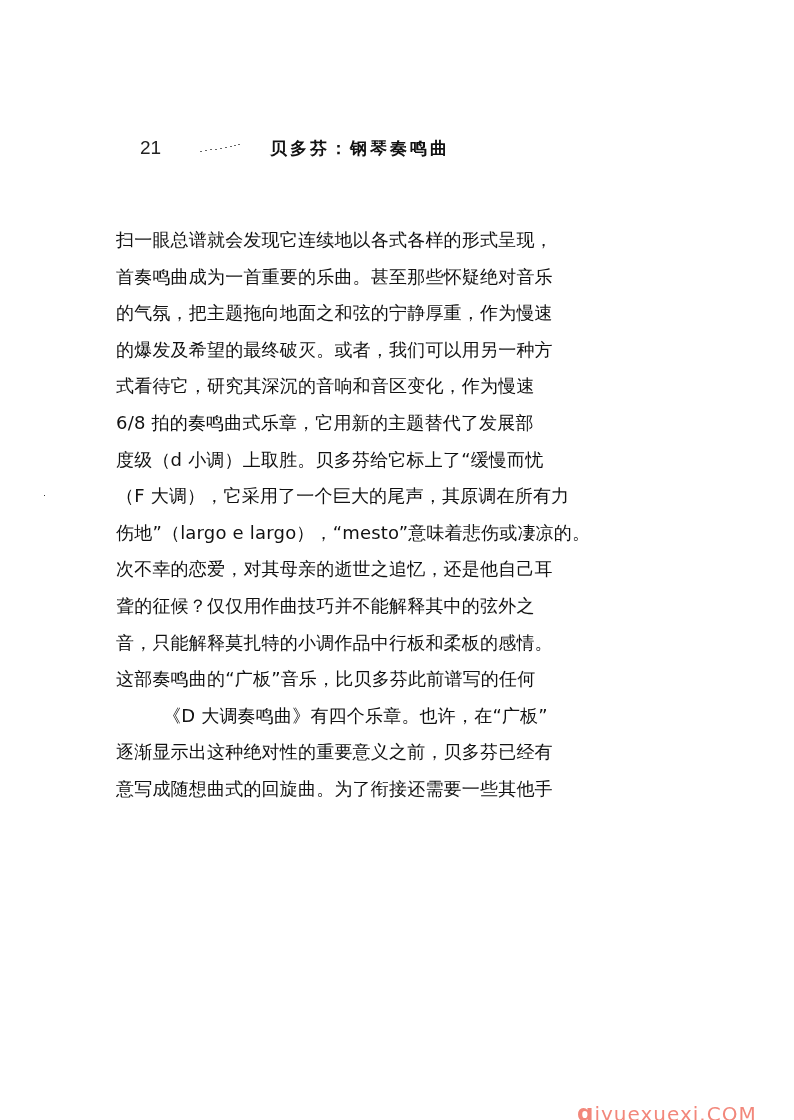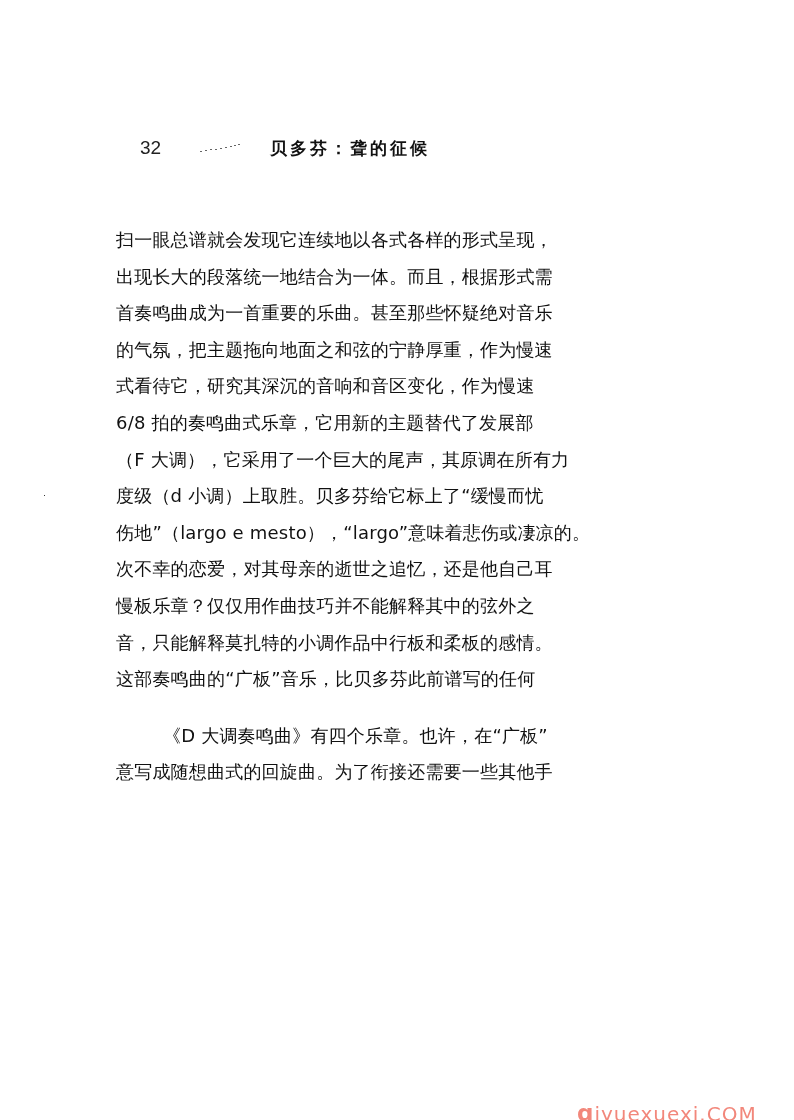--- a/index.html
+++ b/index.html
@@ -4,57 +4,58 @@
 <style>
   html, body { margin: 0; padding: 0; background: #ffffff; }
   body { width: 794px; height: 1120px; position: relative; overflow: hidden; font-family: "DejaVu Sans", sans-serif; color: #111; }
   .header { position: absolute; top: 133px; left: 140px; height: 30px; display: flex; align-items: center; }
   .page-num { font-family: "Liberation Sans", sans-serif; font-size: 19px; color: #222; width: 60px; }
   .ornament { width: 40px; height: 10px; position: relative; margin-right: 30px; }
   .ornament i { position: absolute; width: 2px; height: 1px; background: #666; }
   .running-title { font-size: 17px; font-weight: bold; letter-spacing: 3px; color: #111; }
   .body-text { position: absolute; left: 116px; top: 222px; width: 560px; }
   .line { font-size: 18px; line-height: 36.6px; height: 36.6px; white-space: nowrap; letter-spacing: 0.2px; }
-  .line.indent { padding-left: 47px; margin-top: 20px; }
+  .line.indent { padding-left: 47px; }
   .margin-dot { position: absolute; left: 44px; top: 495px; width: 1px; height: 1px; background: #333; }
   .watermark { position: absolute; left: 577px; top: 1080px; font-family: "DejaVu Sans", sans-serif; font-size: 20px; color: #f2877b; letter-spacing: 1px; margin-top: 20px; }
   .watermark b { font-size: 23px; font-weight: bold; }
 </style>
 </head>
 <body>
 
 <div class="header">
-  <span class="page-num">32</span>
+  <span class="page-num">21</span>
   <span class="ornament">
     <i style="left:0;top:8px"></i>
       <i style="left:5px;top:7px"></i>
       <i style="left:10px;top:6px"></i>
     <i style="left:15px;top:6px"></i>
       <i style="left:20px;top:5px"></i>
       <i style="left:25px;top:4px"></i>
     <i style="left:30px;top:3px"></i>
       <i style="left:34px;top:2px"></i>
       <i style="left:38px;top:1px"></i>
   </span>
-  <span class="running-title">贝多芬：聋的征候</span>
+  <span class="running-title">贝多芬：钢琴奏鸣曲</span>
 </div>
 
 <div class="margin-dot"></div>
 
 <div class="body-text">
   <div class="line">扫一眼总谱就会发现它连续地以各式各样的形式呈现，</div>
-  <div class="line">出现长大的段落统一地结合为一体。而且，根据形式需</div>
   <div class="line">首奏鸣曲成为一首重要的乐曲。甚至那些怀疑绝对音乐</div>
   <div class="line">的气氛，把主题拖向地面之和弦的宁静厚重，作为慢速</div>
+  <div class="line">的爆发及希望的最终破灭。或者，我们可以用另一种方</div>
   <div class="line">式看待它，研究其深沉的音响和音区变化，作为慢速</div>
   <div class="line">6/8 拍的奏鸣曲式乐章，它用新的主题替代了发展部</div>
+  <div class="line">度级（d 小调）上取胜。贝多芬给它标上了“缓慢而忧</div>
   <div class="line">（F 大调），它采用了一个巨大的尾声，其原调在所有力</div>
-  <div class="line">度级（d 小调）上取胜。贝多芬给它标上了“缓慢而忧</div>
-  <div class="line">伤地”（largo e mesto），“largo”意味着悲伤或凄凉的。</div>
+  <div class="line">伤地”（largo e largo），“mesto”意味着悲伤或凄凉的。</div>
   <div class="line">次不幸的恋爱，对其母亲的逝世之追忆，还是他自己耳</div>
-  <div class="line">慢板乐章？仅仅用作曲技巧并不能解释其中的弦外之</div>
+  <div class="line">聋的征候？仅仅用作曲技巧并不能解释其中的弦外之</div>
   <div class="line">音，只能解释莫扎特的小调作品中行板和柔板的感情。</div>
   <div class="line">这部奏鸣曲的“广板”音乐，比贝多芬此前谱写的任何</div>
   <div class="line indent">《D 大调奏鸣曲》有四个乐章。也许，在“广板”</div>
+  <div class="line">逐渐显示出这种绝对性的重要意义之前，贝多芬已经有</div>
   <div class="line">意写成随想曲式的回旋曲。为了衔接还需要一些其他手</div>
 </div>
 
 <div class="watermark"><b>q</b><span>iyuexuexi.COM</span></div>
 
 </body></html>

